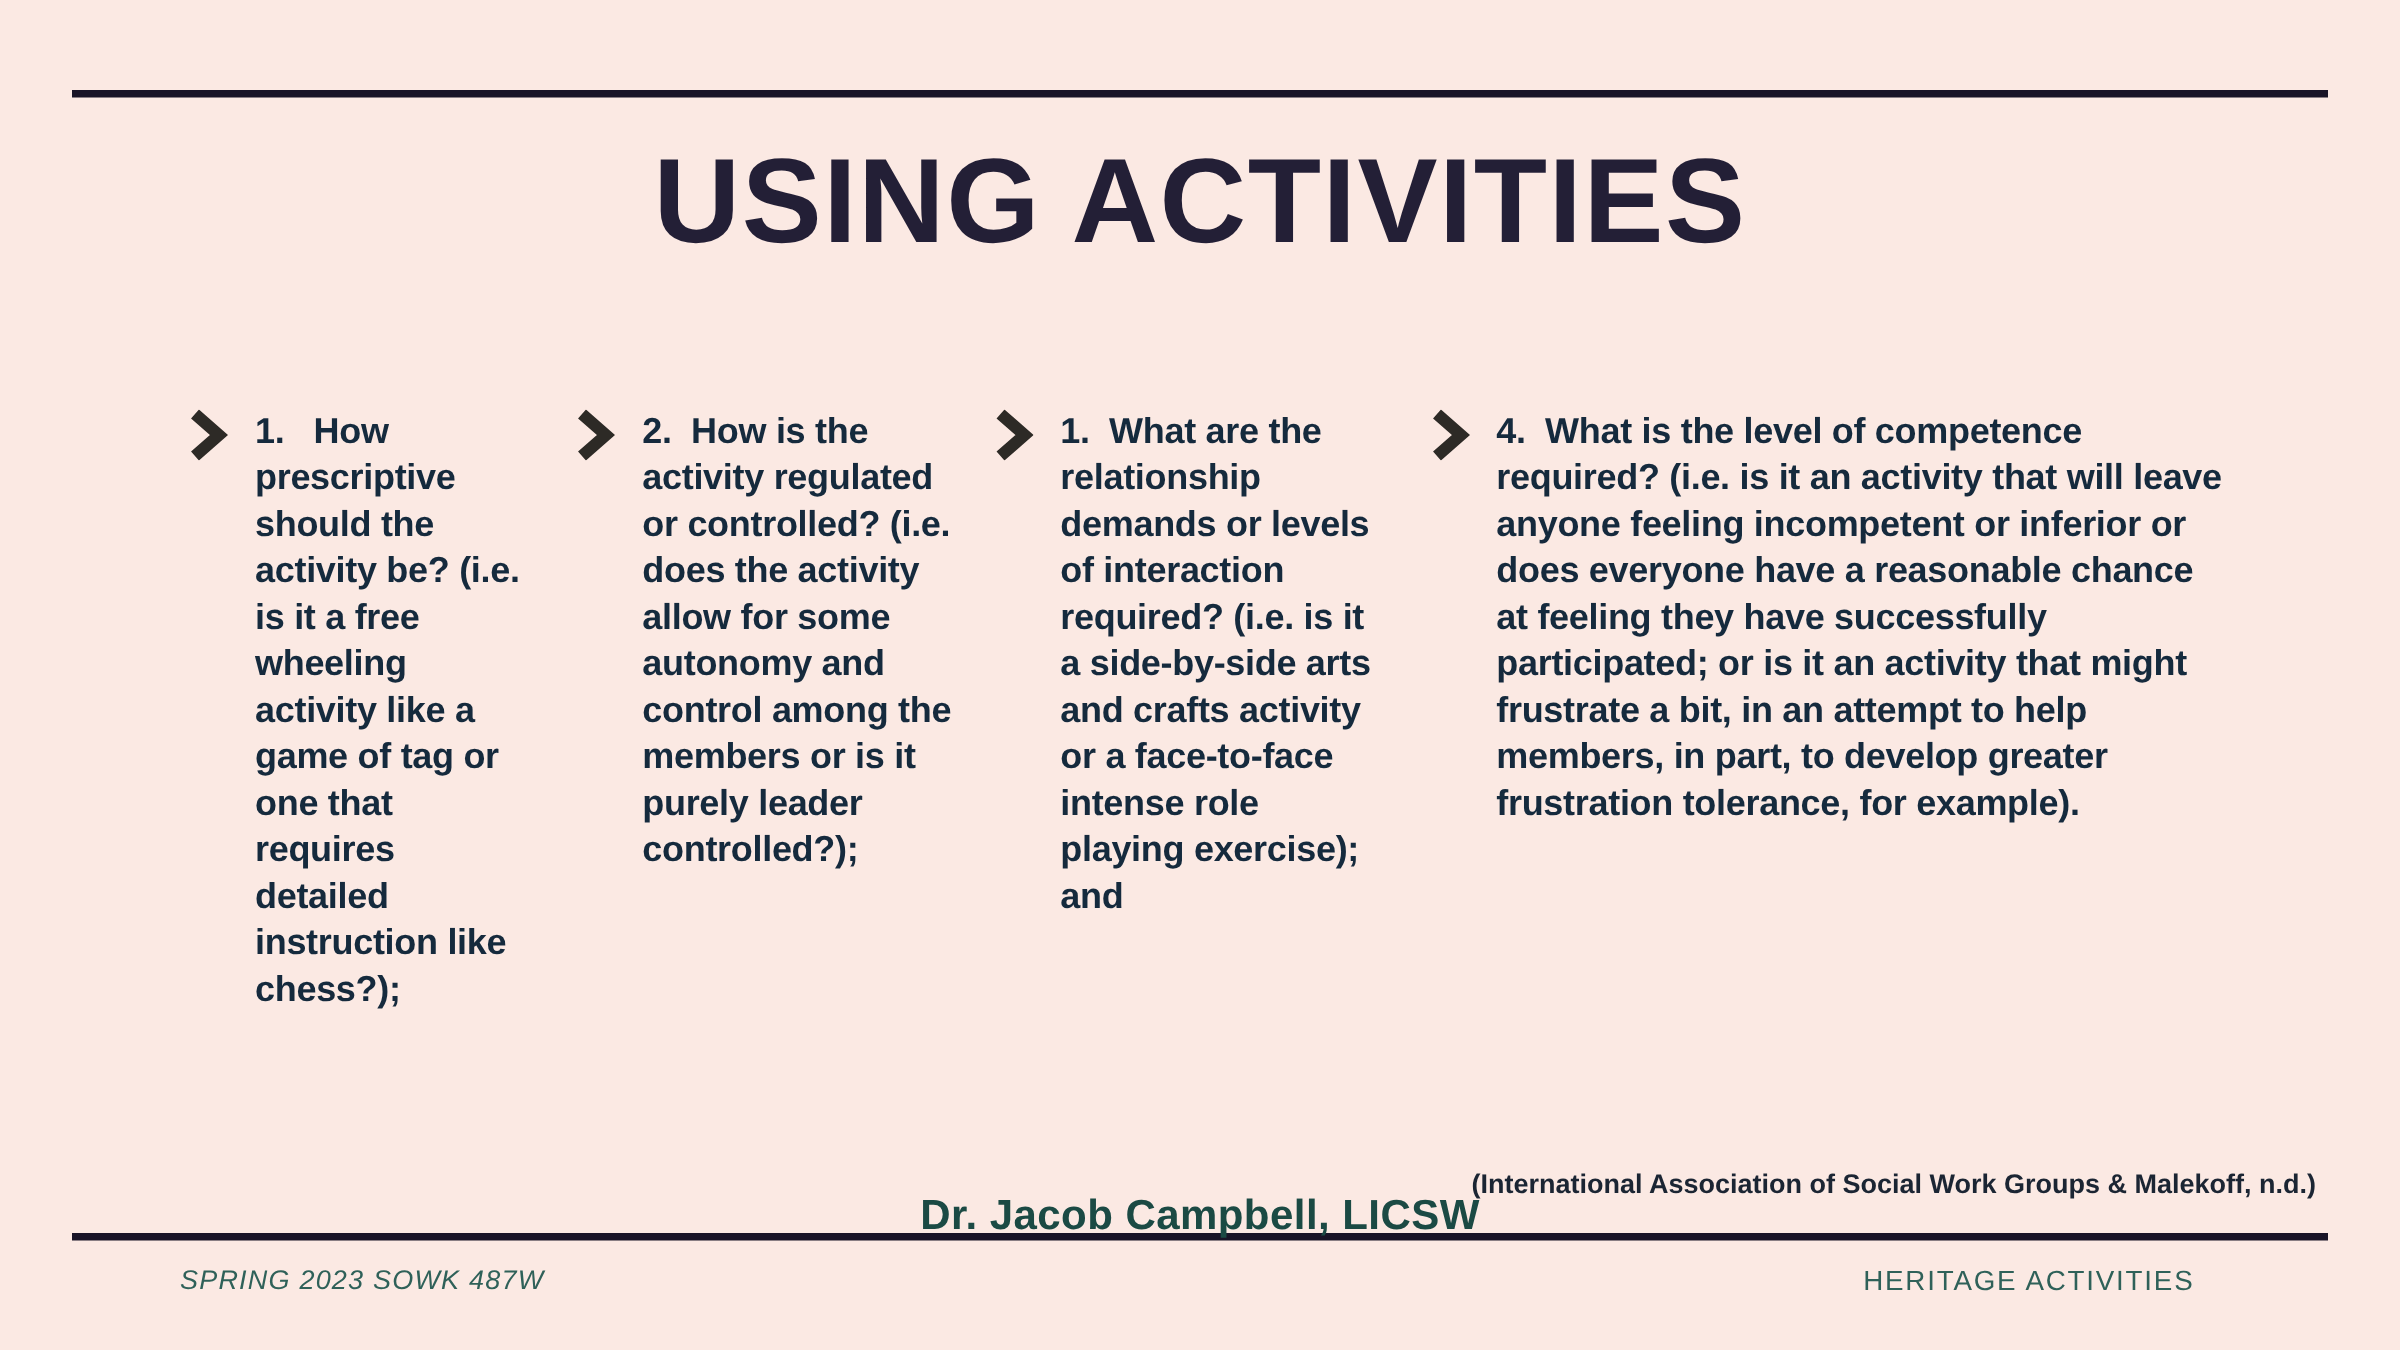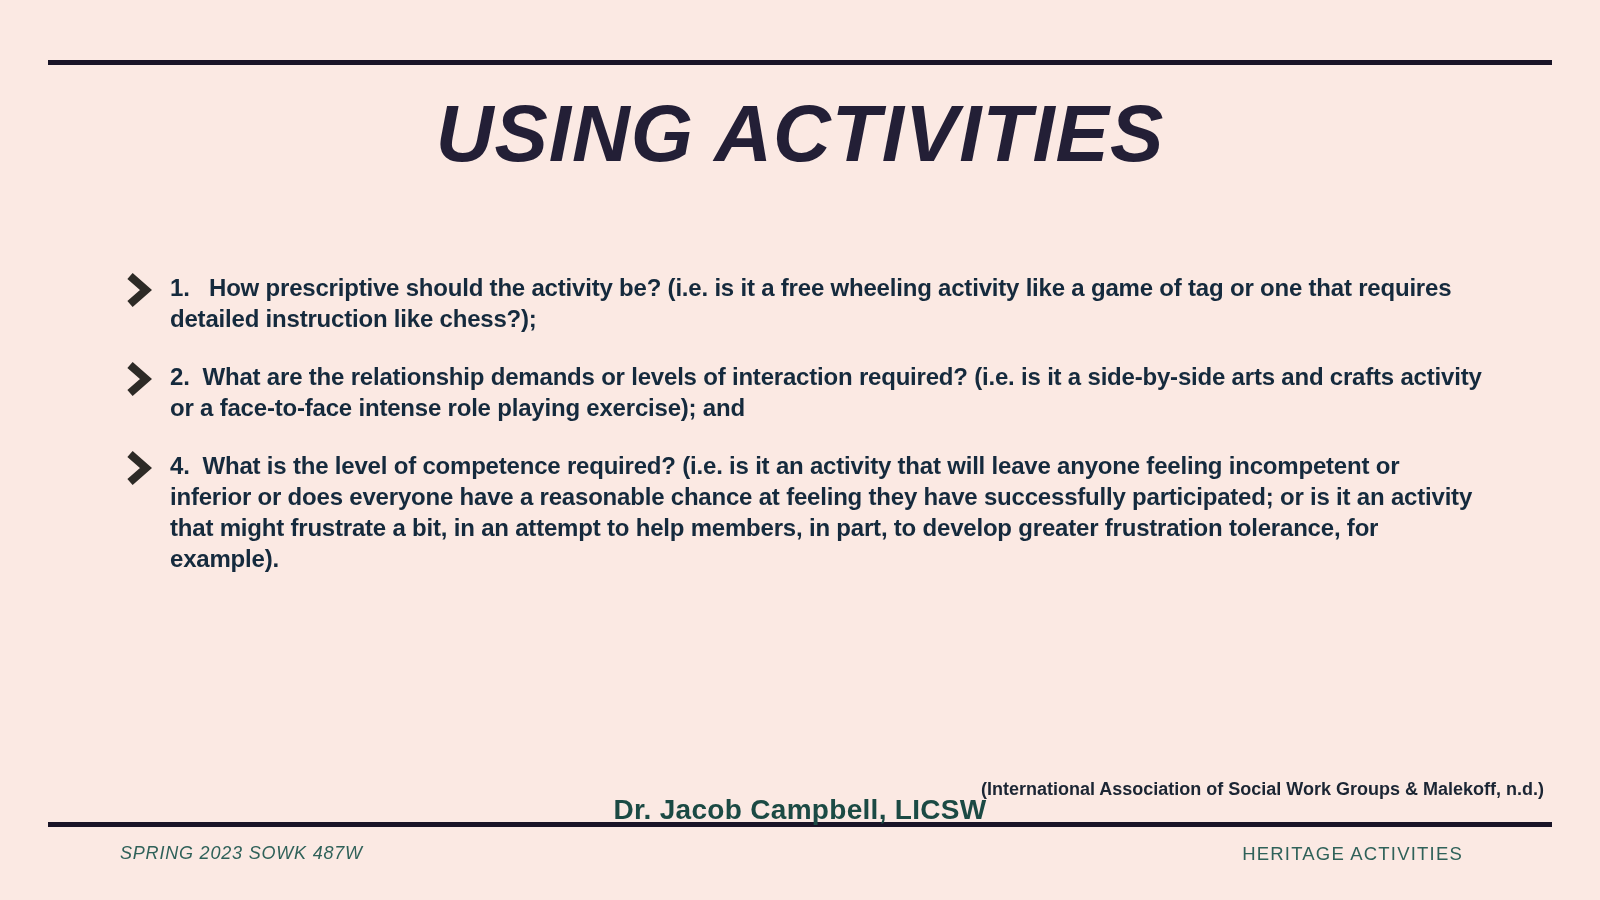--- a/index.html
+++ b/index.html
@@ -24,30 +24,29 @@
   .title {
     position: absolute;
     top: 88px;
     left: 0;
     right: 0;
     text-align: center;
     font-size: 80px;
     font-weight: bold;
     letter-spacing: 1px;
     color: var(--title, #231F36);
-    font-style: italic;
   }
 
   .bullets {
     position: absolute;
     top: 272px;
     left: 126px;
     width: 1360px;
     display: flex;
-    flex-direction: column;
+    flex-direction: row;
     gap: 27px;
   }
   .bullet {
     display: flex;
     align-items: flex-start;
   }
   .chev {
     flex: 0 0 auto;
     width: 28px;
     margin-top: 1px;
@@ -115,28 +114,36 @@
 
   <div class="bullet">
     <span class="chev">
       <svg width="26" height="34" viewBox="0 0 26 34">
           <path d="M4 3 L20 17 L4 31" fill="none" stroke="currentColor" stroke-width="8"></path>
         </svg>
     </span>
     <p class="btext">1.   How prescriptive should the activity be? (i.e. is it a free wheeling activity like a game of tag or one that requires detailed instruction like chess?);</p>
   </div>
 
+  <div class="bullet">
+    <span class="chev">
+      <svg width="26" height="34" viewBox="0 0 26 34">
+          <path d="M4 3 L20 17 L4 31" fill="none" stroke="currentColor" stroke-width="8"></path>
+        </svg>
+    </span>
+    <p class="btext">2.  How is the activity regulated or controlled? (i.e.  does the activity allow for some autonomy and control among the members or is it purely leader controlled?);</p>
+  </div>
 
   <div class="bullet">
     <span class="chev">
       <svg width="26" height="34" viewBox="0 0 26 34">
           <path d="M4 3 L20 17 L4 31" fill="none" stroke="currentColor" stroke-width="8"></path>
         </svg>
     </span>
-    <p class="btext">2.  What are the relationship demands or levels of interaction required? (i.e. is it a side-by-side arts and crafts activity or a face-to-face intense role playing exercise); and</p>
+    <p class="btext">1.  What are the relationship demands or levels of interaction required? (i.e. is it a side-by-side arts and crafts activity or a face-to-face intense role playing exercise); and</p>
   </div>
 
   <div class="bullet">
     <span class="chev">
       <svg width="26" height="34" viewBox="0 0 26 34">
           <path d="M4 3 L20 17 L4 31" fill="none" stroke="currentColor" stroke-width="8"></path>
         </svg>
     </span>
     <p class="btext">4.  What is the level of competence required? (i.e. is it an activity that will leave anyone feeling incompetent or inferior or does everyone have a reasonable chance at feeling they have successfully participated; or is it an activity that might frustrate a bit, in an attempt to help members, in part, to develop greater frustration tolerance, for example).</p>
   </div>

